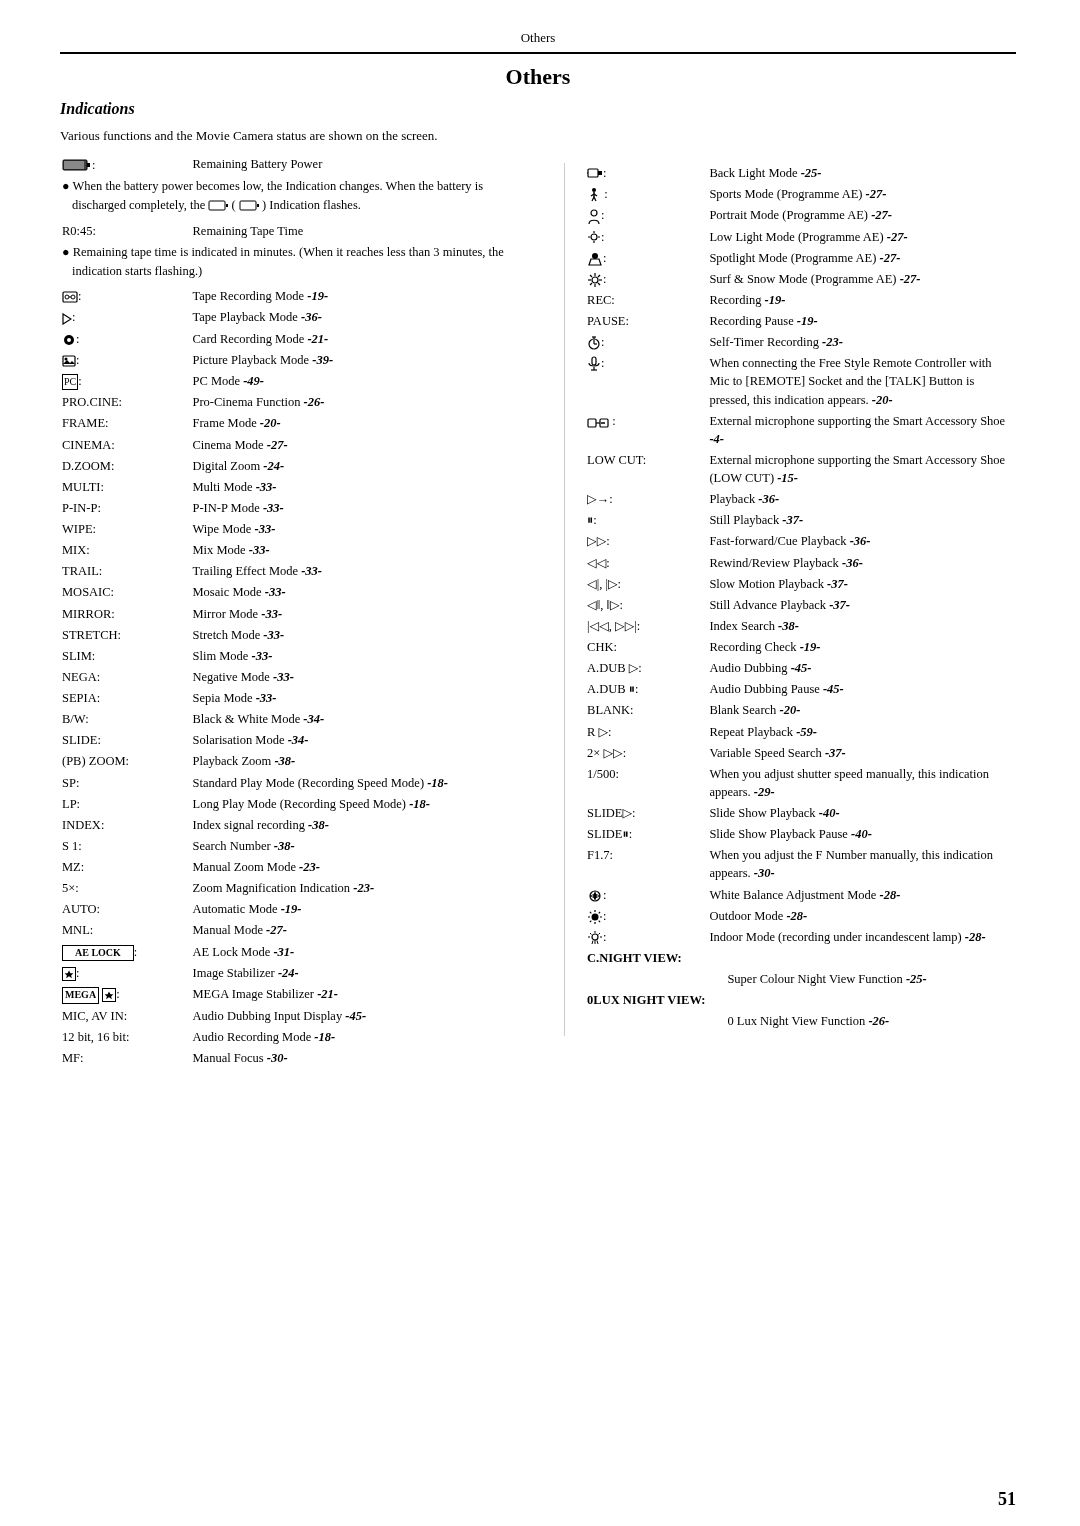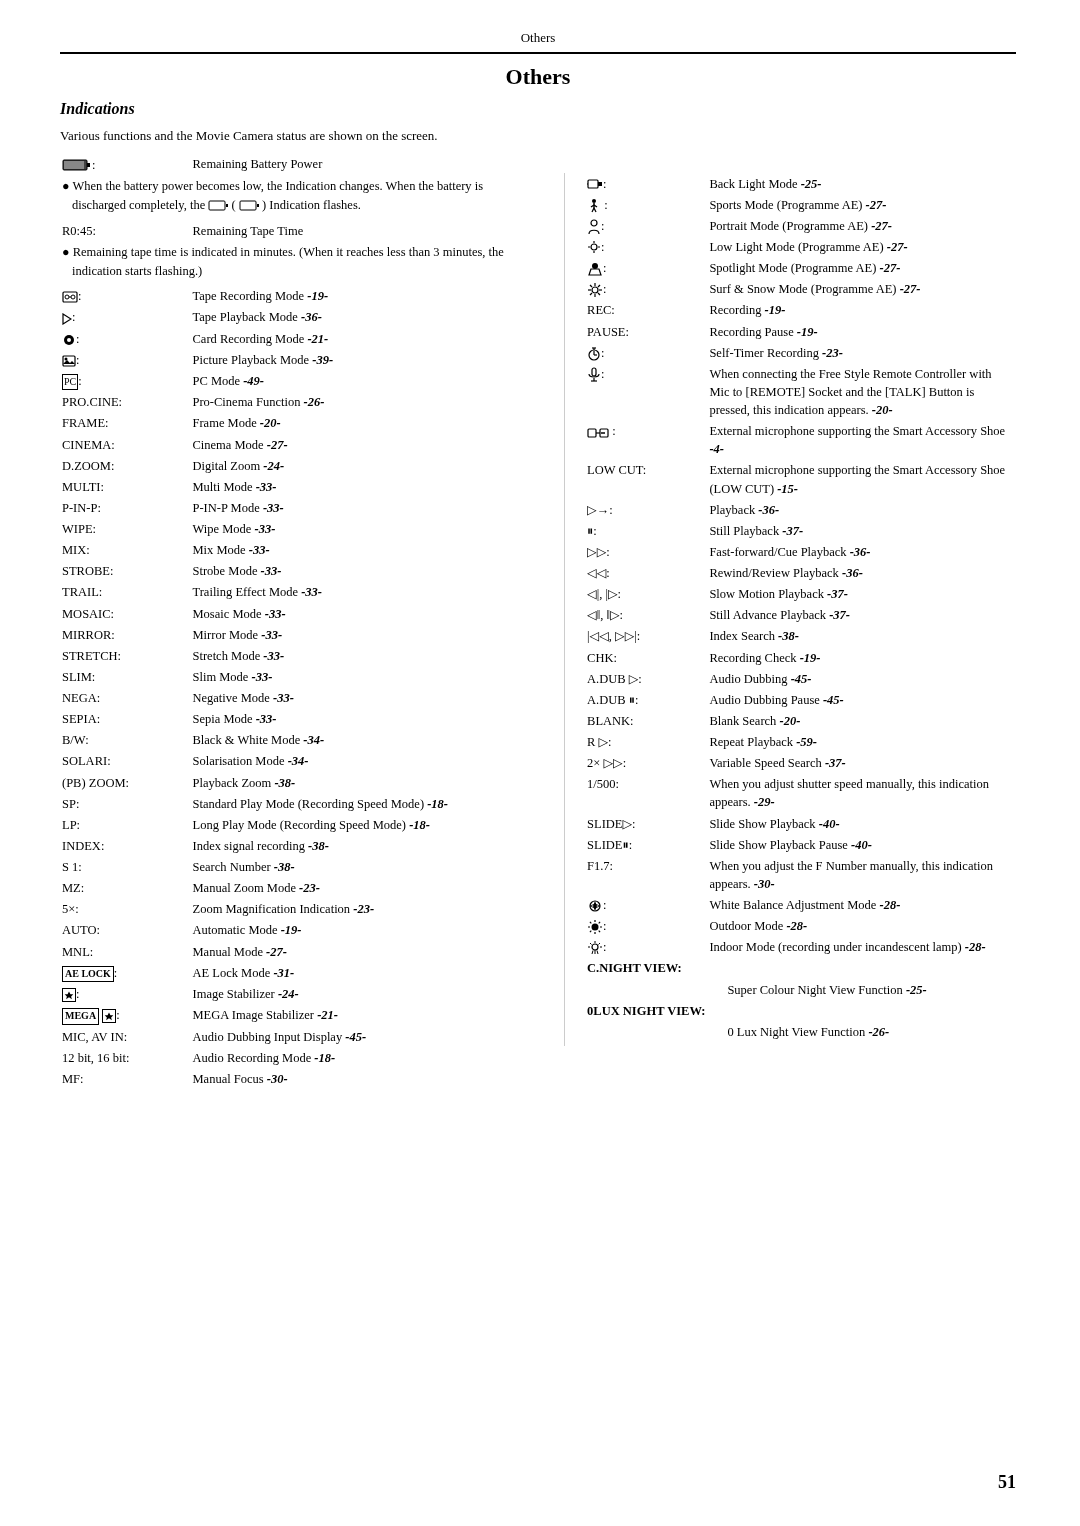--- a/index.html
+++ b/index.html
@@ -77,29 +77,29 @@
     }
     .bullet-item {
       font-size: 12.5px;
       line-height: 1.5;
       margin-bottom: 4px;
       padding-left: 10px;
       text-indent: -10px;
     }
     .page-number {
       position: absolute;
-      bottom: 33px;
+      bottom: 16px;
       right: 60px;
       font-size: 18px;
       font-weight: bold;
     }
     .aelock-box {
       display: inline-block;
       border: 1px solid #000;
-      padding: 0 2px;
+      padding: 0 12px;
       font-size: 10px;
       font-weight: bold;
     }
     .mega-box {
       display: inline-block;
       border: 1px solid #000;
       padding: 0 2px;
       font-size: 10px;
       font-weight: bold;
     }
@@ -256,24 +256,20 @@
           </tr>
           <tr>
             <td class="sym">WIPE:</td>
             <td class="desc">Wipe Mode <em>-33-</em></td>
           </tr>
           <tr>
             <td class="sym">MIX:</td>
             <td class="desc">Mix Mode <em>-33-</em></td>
           </tr>
           <tr>
-            <td class="sym">STROBE:</td>
-            <td class="desc">Strobe Mode <em>-33-</em></td>
-          </tr>
-          <tr>
             <td class="sym">TRAIL:</td>
             <td class="desc">Trailing Effect Mode <em>-33-</em></td>
           </tr>
           <tr>
             <td class="sym">MOSAIC:</td>
             <td class="desc">Mosaic Mode <em>-33-</em></td>
           </tr>
           <tr>
             <td class="sym">MIRROR:</td>
             <td class="desc">Mirror Mode <em>-33-</em></td>
@@ -292,21 +288,21 @@
           </tr>
           <tr>
             <td class="sym">SEPIA:</td>
             <td class="desc">Sepia Mode <em>-33-</em></td>
           </tr>
           <tr>
             <td class="sym">B/W:</td>
             <td class="desc">Black &amp; White Mode <em>-34-</em></td>
           </tr>
           <tr>
-            <td class="sym">SOLARI:</td>
+            <td class="sym">SLIDE:</td>
             <td class="desc">Solarisation Mode <em>-34-</em></td>
           </tr>
           <tr>
             <td class="sym">(PB) ZOOM:</td>
             <td class="desc">Playback Zoom <em>-38-</em></td>
           </tr>
           <tr>
             <td class="sym">SP:</td>
             <td class="desc">Standard Play Mode (Recording Speed Mode) <em>-18-</em></td>
           </tr>

